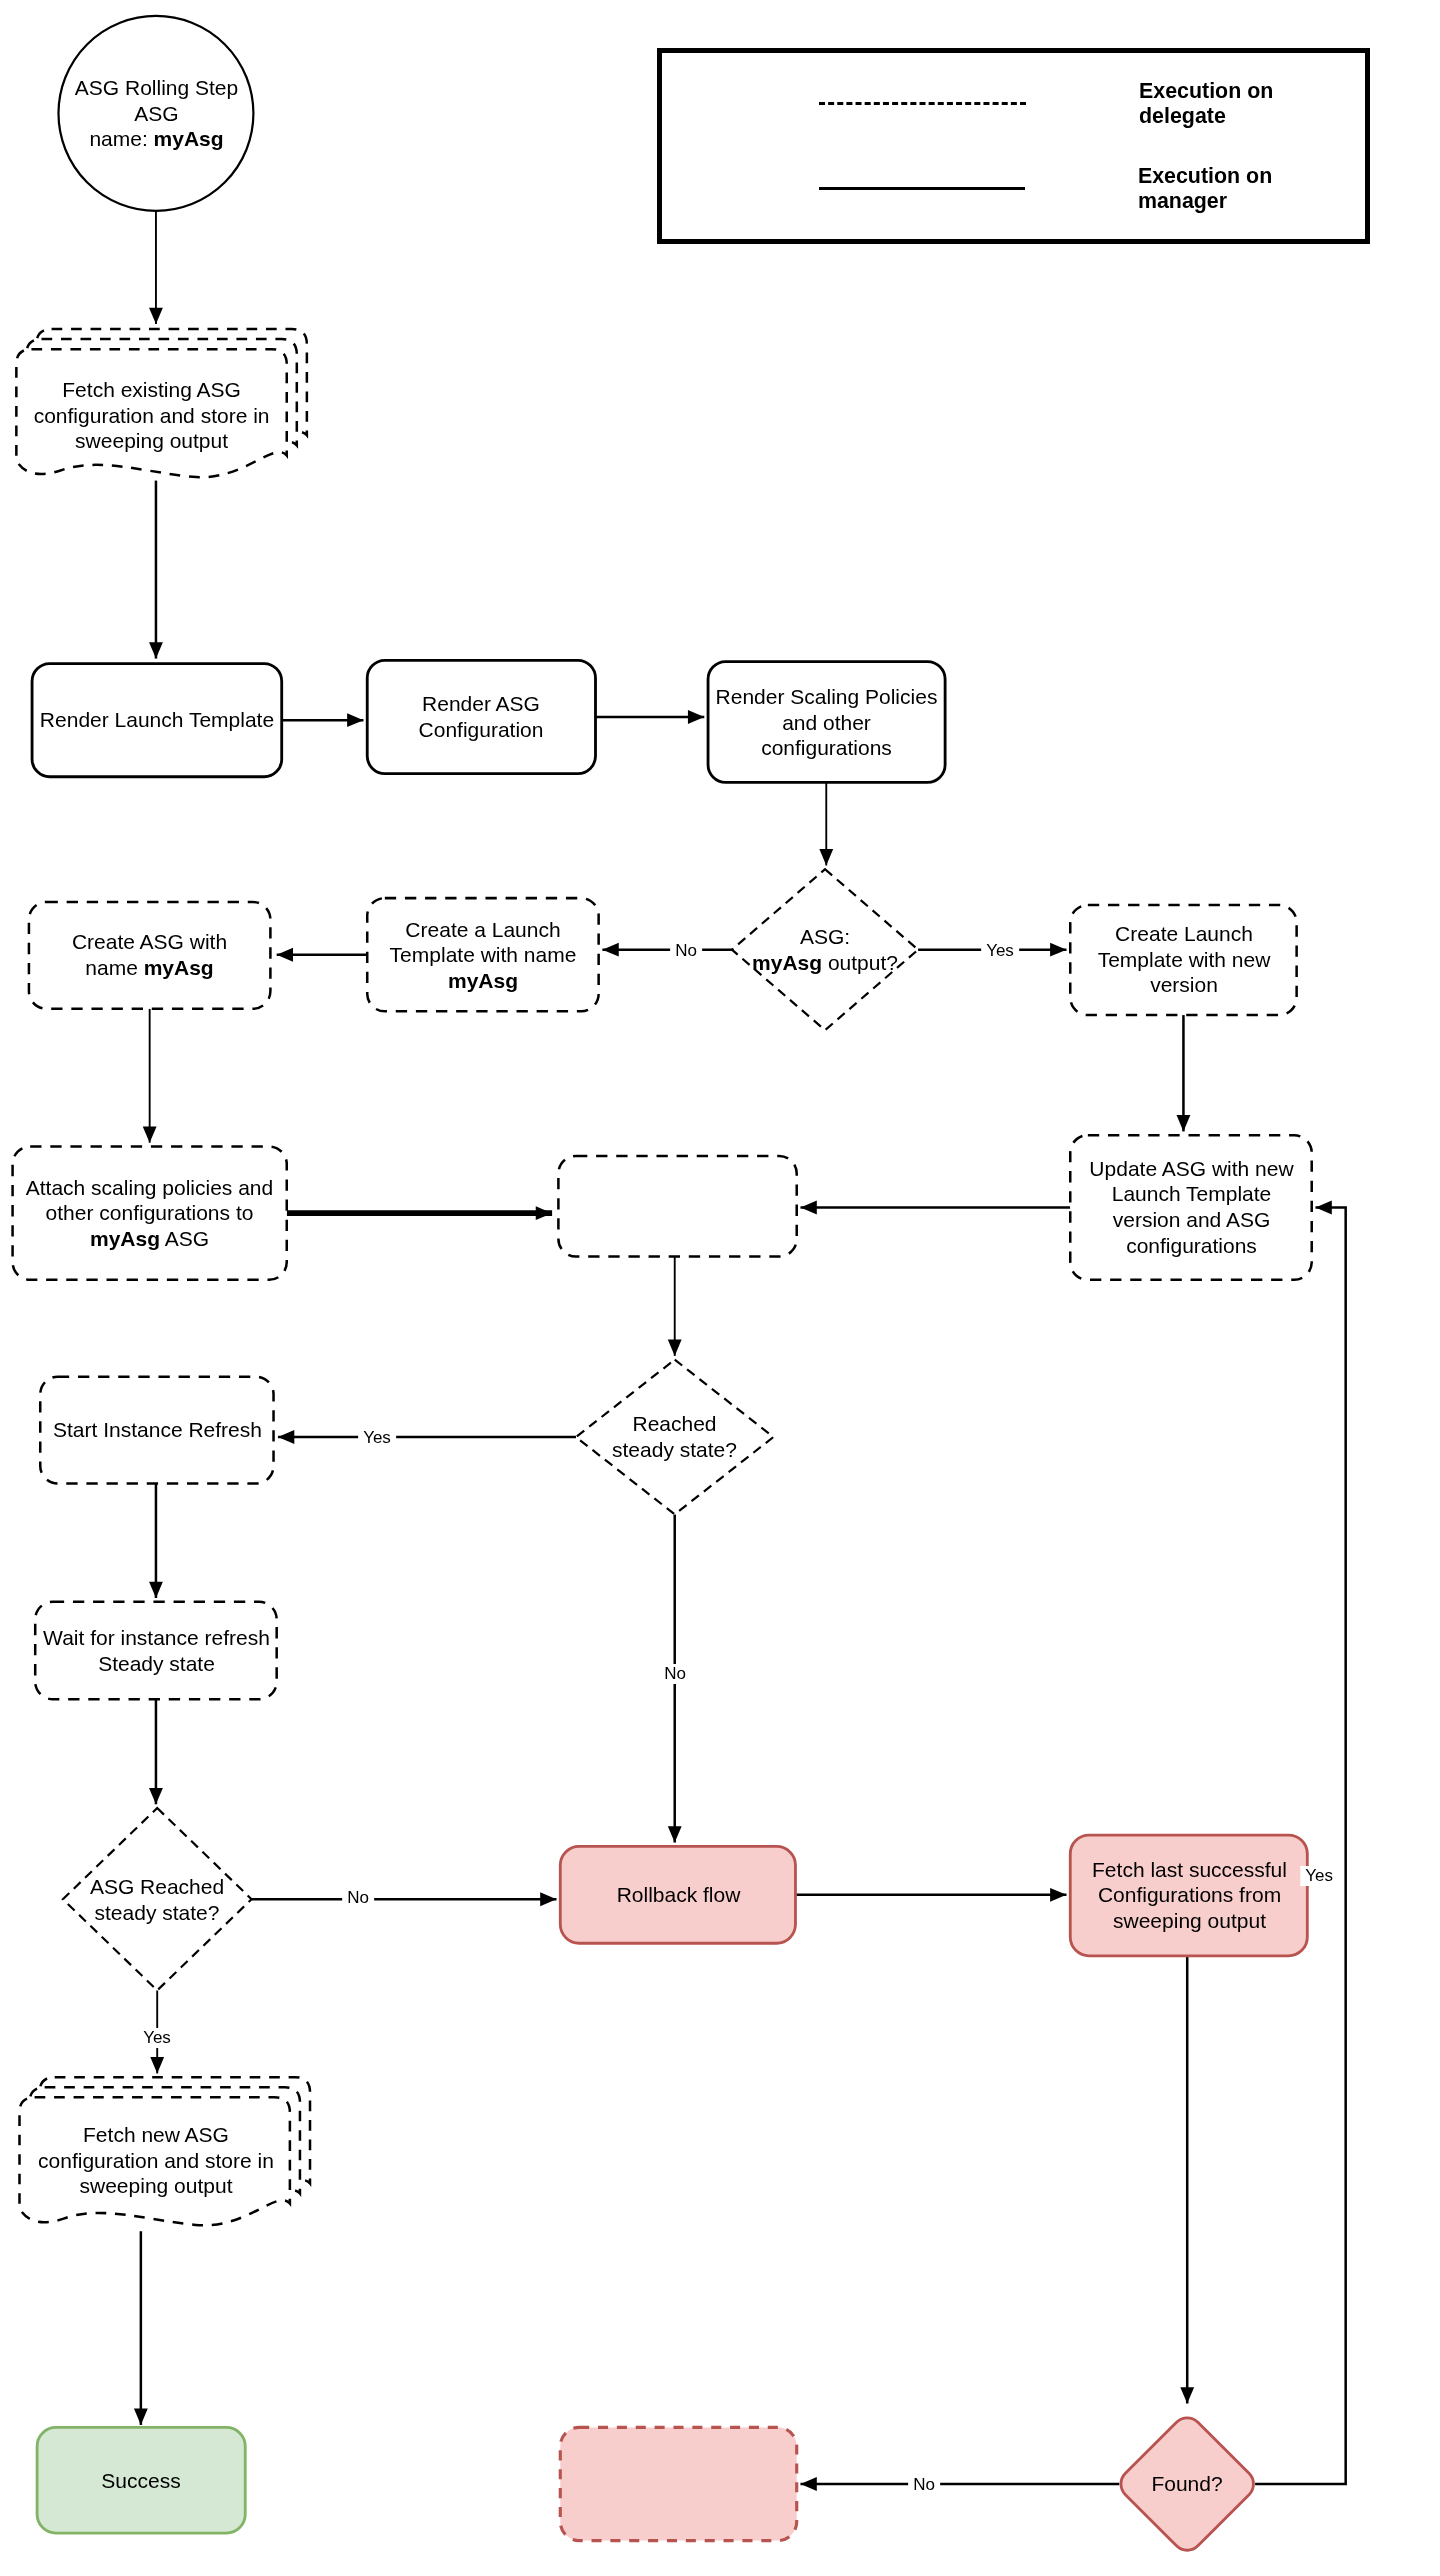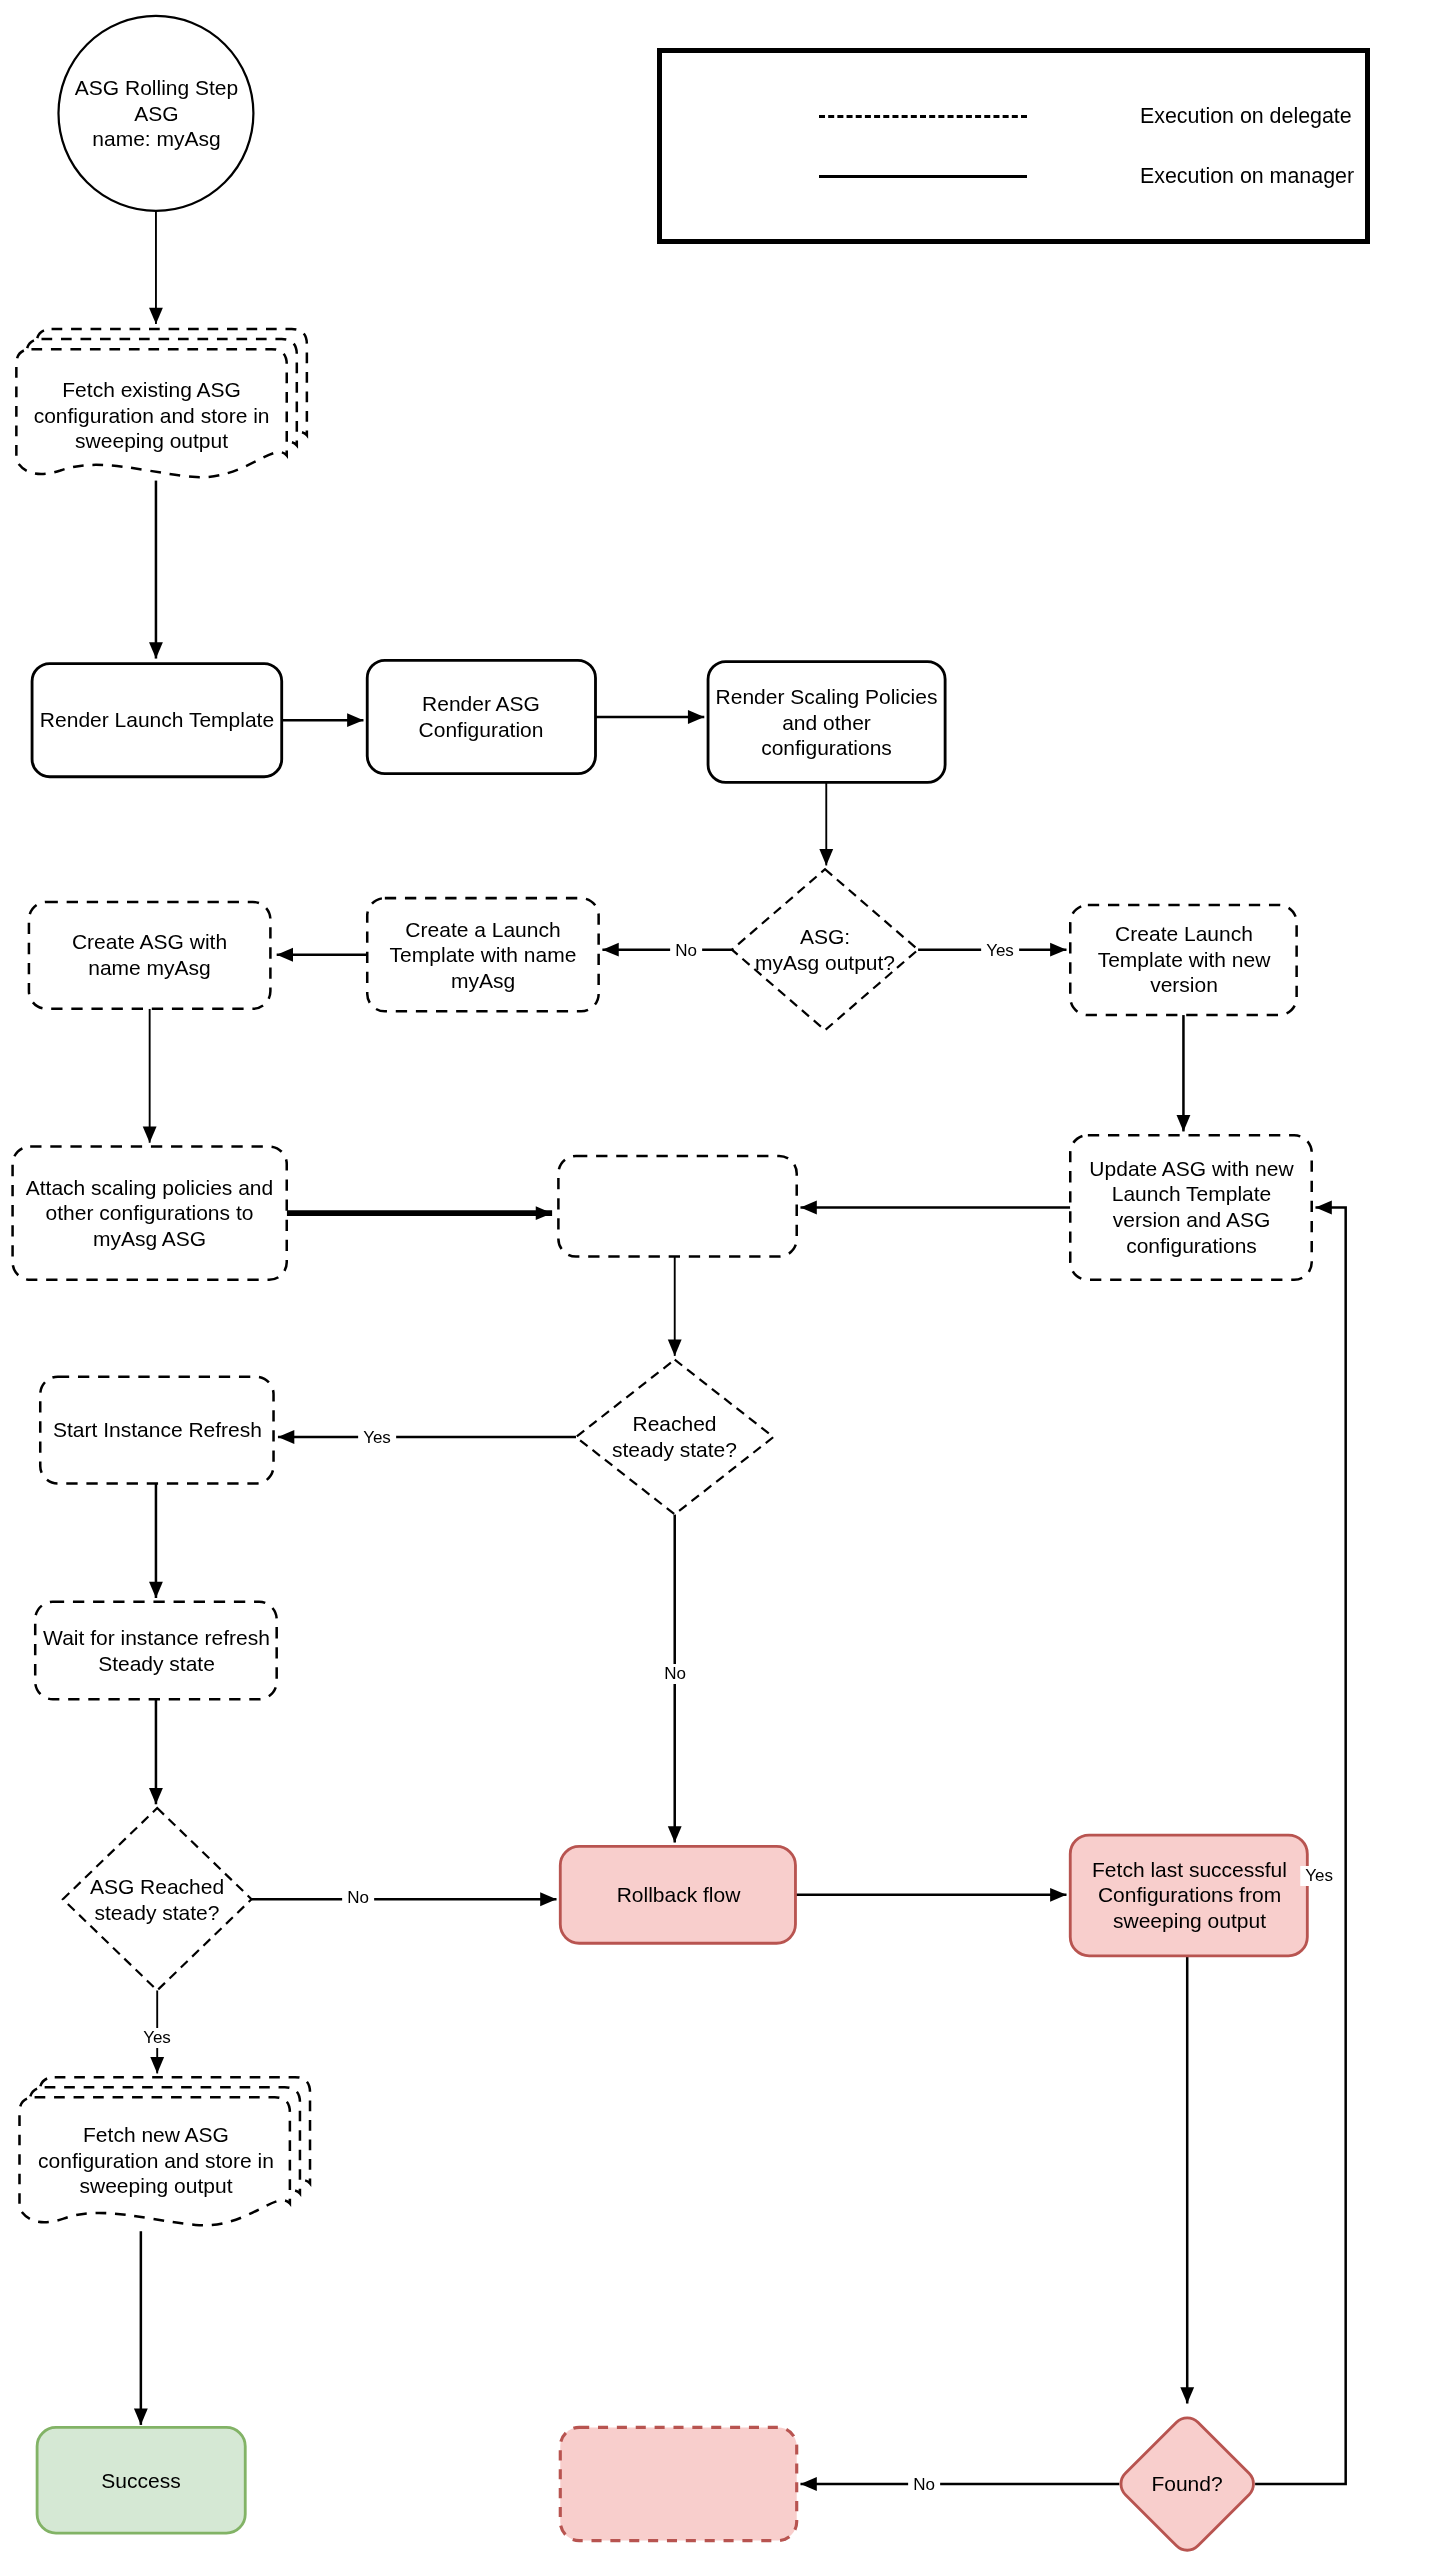--- a/index.html
+++ b/index.html
@@ -22,33 +22,33 @@
   
   .e{stroke:#000000;fill:none;stroke-width:4;}
   .e.thin{stroke-width:3;}
   .e.thick{stroke-width:9;}
 
   
   .lbls{position:absolute;left:0;top:0;width:1440px;height:2576px;pointer-events:none;padding-left:27px;}
   .node-label{position:absolute;display:flex;flex-direction:column;align-items:center;justify-content:center;
     text-align:center;font-size:21px;line-height:1.22;}
   .node-label .row{display:block;}
-  b{font-weight:400;}
+  b{font-weight:700;}
   .edge-label{position:absolute;transform:translate(-50%,-50%);background:#ffffff;padding:0 5px;
     font-size:17px;white-space:nowrap;}
   .edge-label.right-anchor{transform:translate(-100%,-50%);}
 
   
   .legend{position:absolute;left:657px;top:48px;width:713px;height:196px;border:5.7px solid #000;
     box-sizing:border-box;display:flex;flex-direction:column;justify-content:center;gap:35px;padding-left:157px;}
   .legend-row{display:flex;align-items:center;gap:113px;}
   .legend-line{width:208px;height:0;}
   .legend-line.dashed{border-top:3.1px dashed #000;}
   .legend-line.solid{border-top:3.1px solid #000;}
-  .legend-label{font-size:21.4px;font-weight:400;}
+  .legend-label{font-size:21.4px;font-weight:700;}
 </style>
 </head>
 <body>
 
 <div class="stage">
 
   <svg class="diagram" width="1440" height="2576" viewBox="0 0 2290 4096">
     <defs>
       <marker id="arr" markerUnits="userSpaceOnUse" markerWidth="32" markerHeight="32" refX="28" refY="15" orient="auto">
         <path d="M2,4 L28,15 L2,26 Z" fill="#000"></path>

